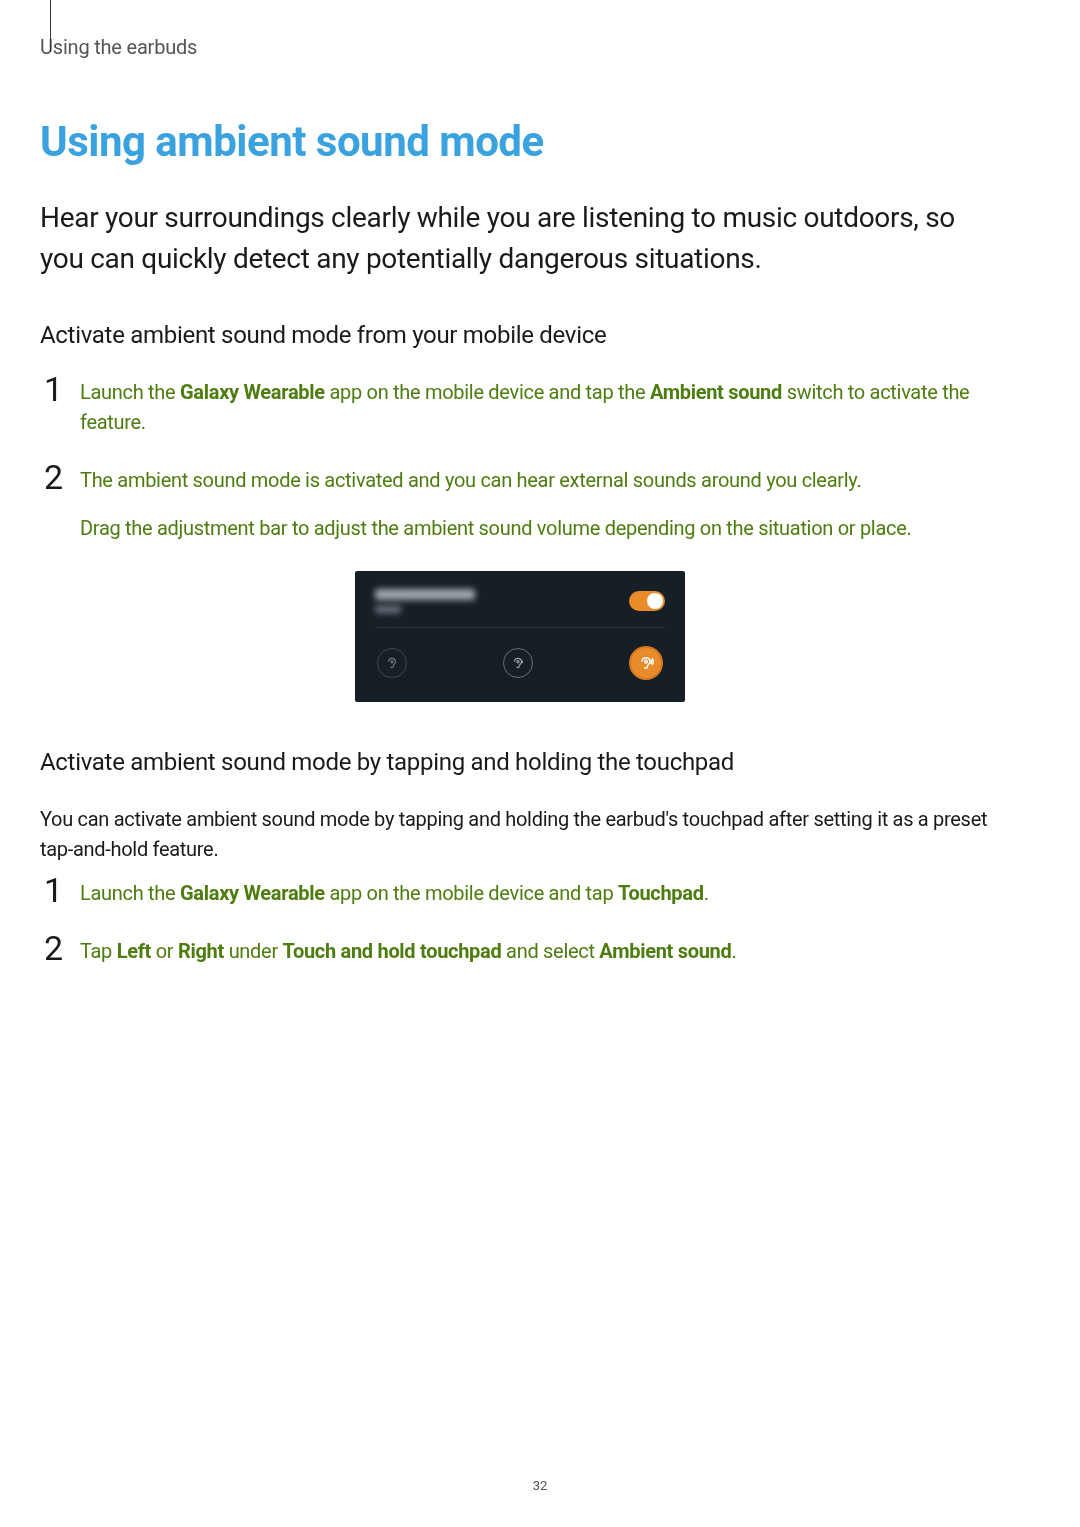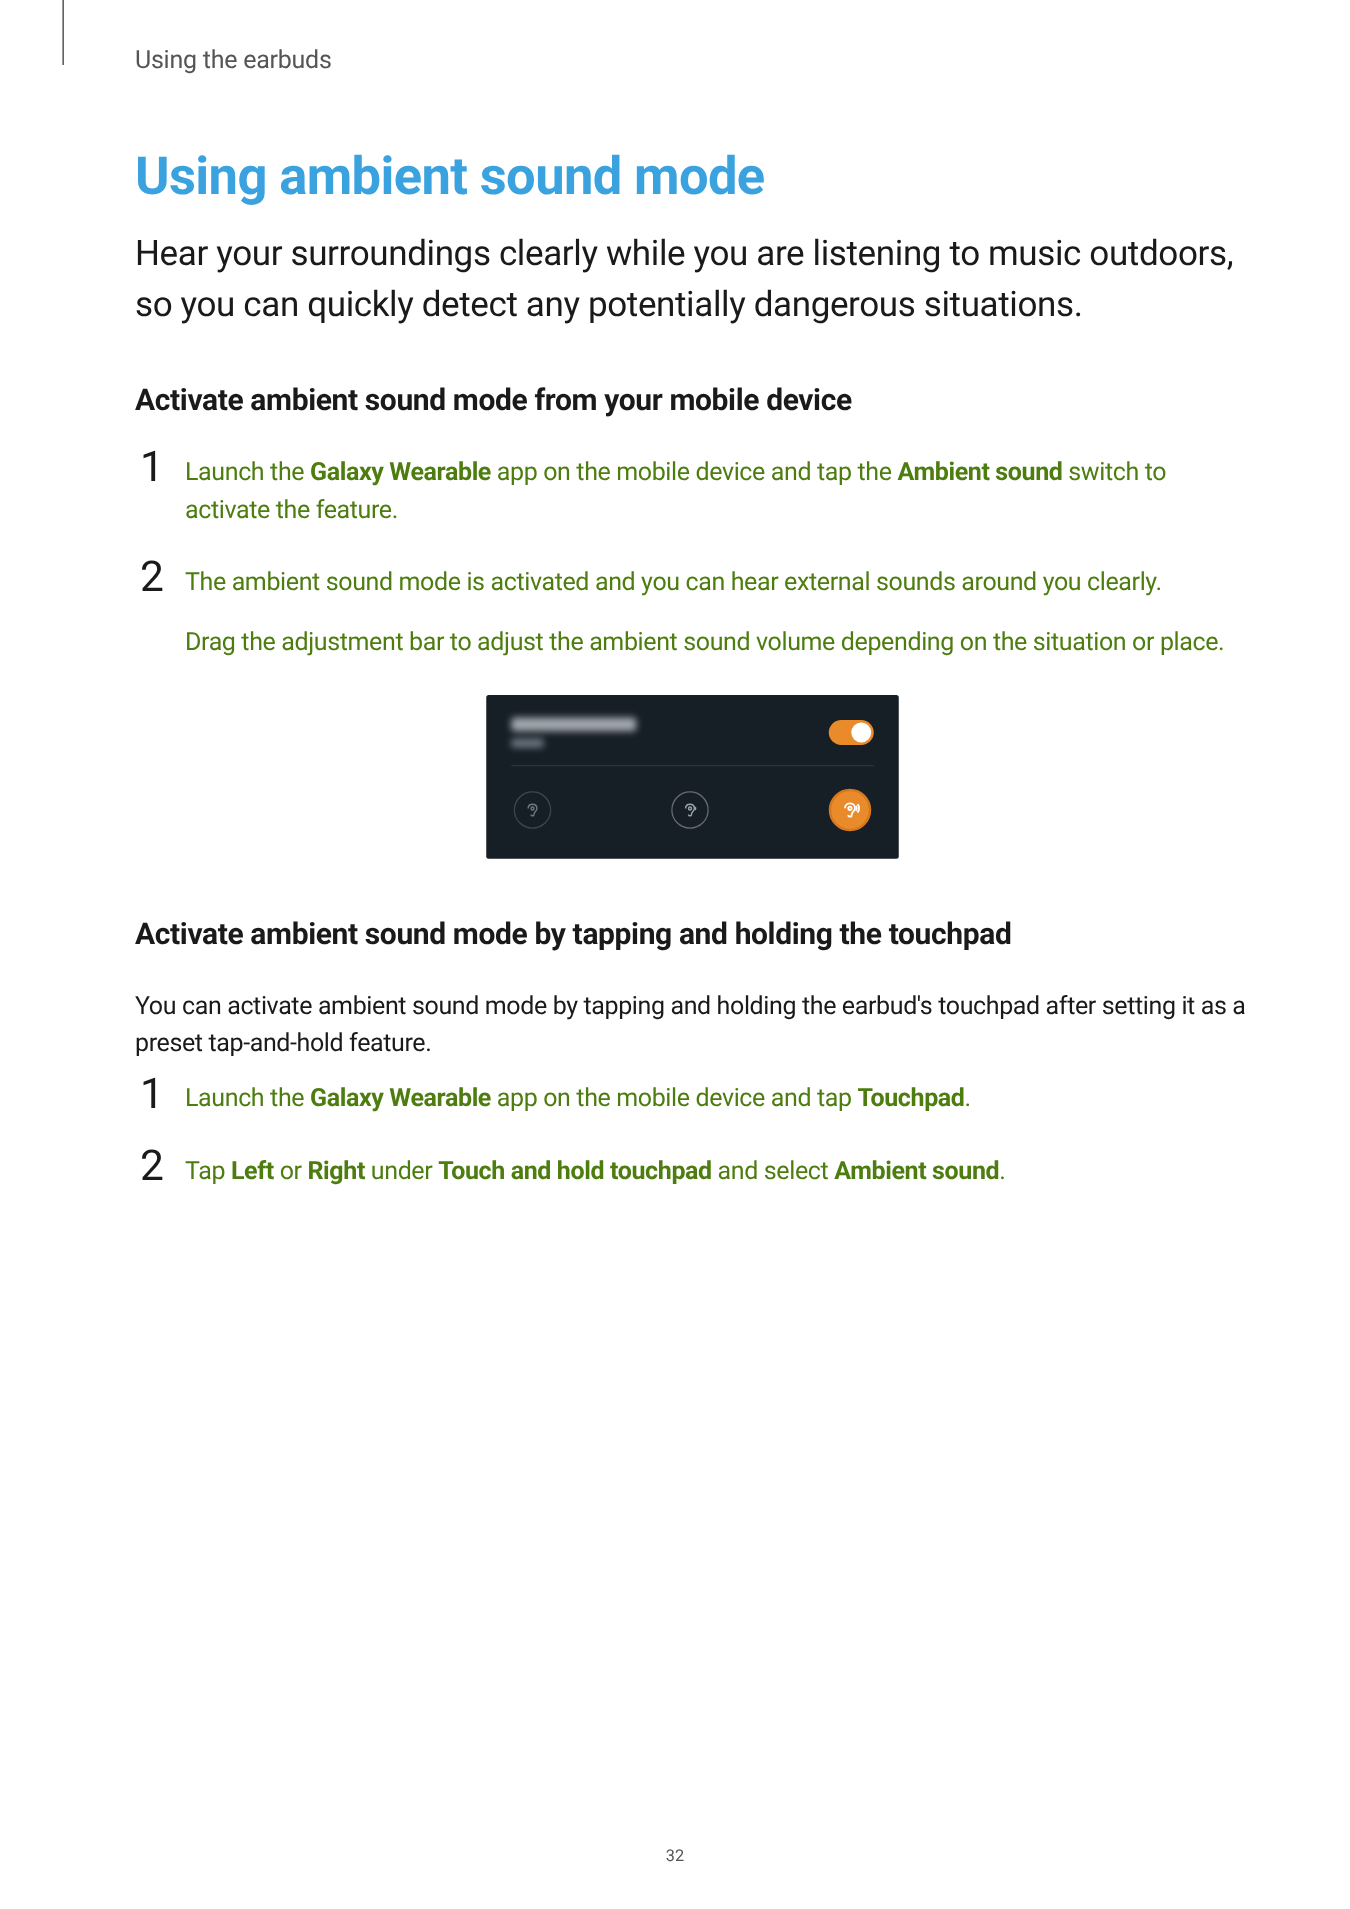--- a/index.html
+++ b/index.html
@@ -13,45 +13,45 @@
   }
   .left-rule {
     position: absolute;
     left: 50px;
     top: 0;
     width: 1px;
     height: 52px;
     background: #333;
   }
   .content {
-    padding: 35px 80px 0 108px;
+    padding: 35px 80px 0 40px;
   }
   .breadcrumb {
     font-size: 20px;
     color: #555;
     margin-bottom: 58px;
     letter-spacing: -0.2px;
   }
   h1 {
     font-size: 42px;
     color: #3aa2de;
     font-weight: 700;
     letter-spacing: -0.5px;
-    margin-bottom: 17px;
+    margin-bottom: 32px;
   }
   .intro {
     font-size: 28px;
     line-height: 1.45;
     color: #1a1a1a;
     margin-bottom: 42px;
     letter-spacing: -0.3px;
   }
   h2 {
     font-size: 24px;
-    font-weight: 700;
+    font-weight: 400;
     color: #1a1a1a;
     margin-bottom: 28px;
     letter-spacing: -0.3px;
   }
   .step {
     display: flex;
     align-items: flex-start;
     margin-bottom: 28px;
     padding-left: 4px;
   }

